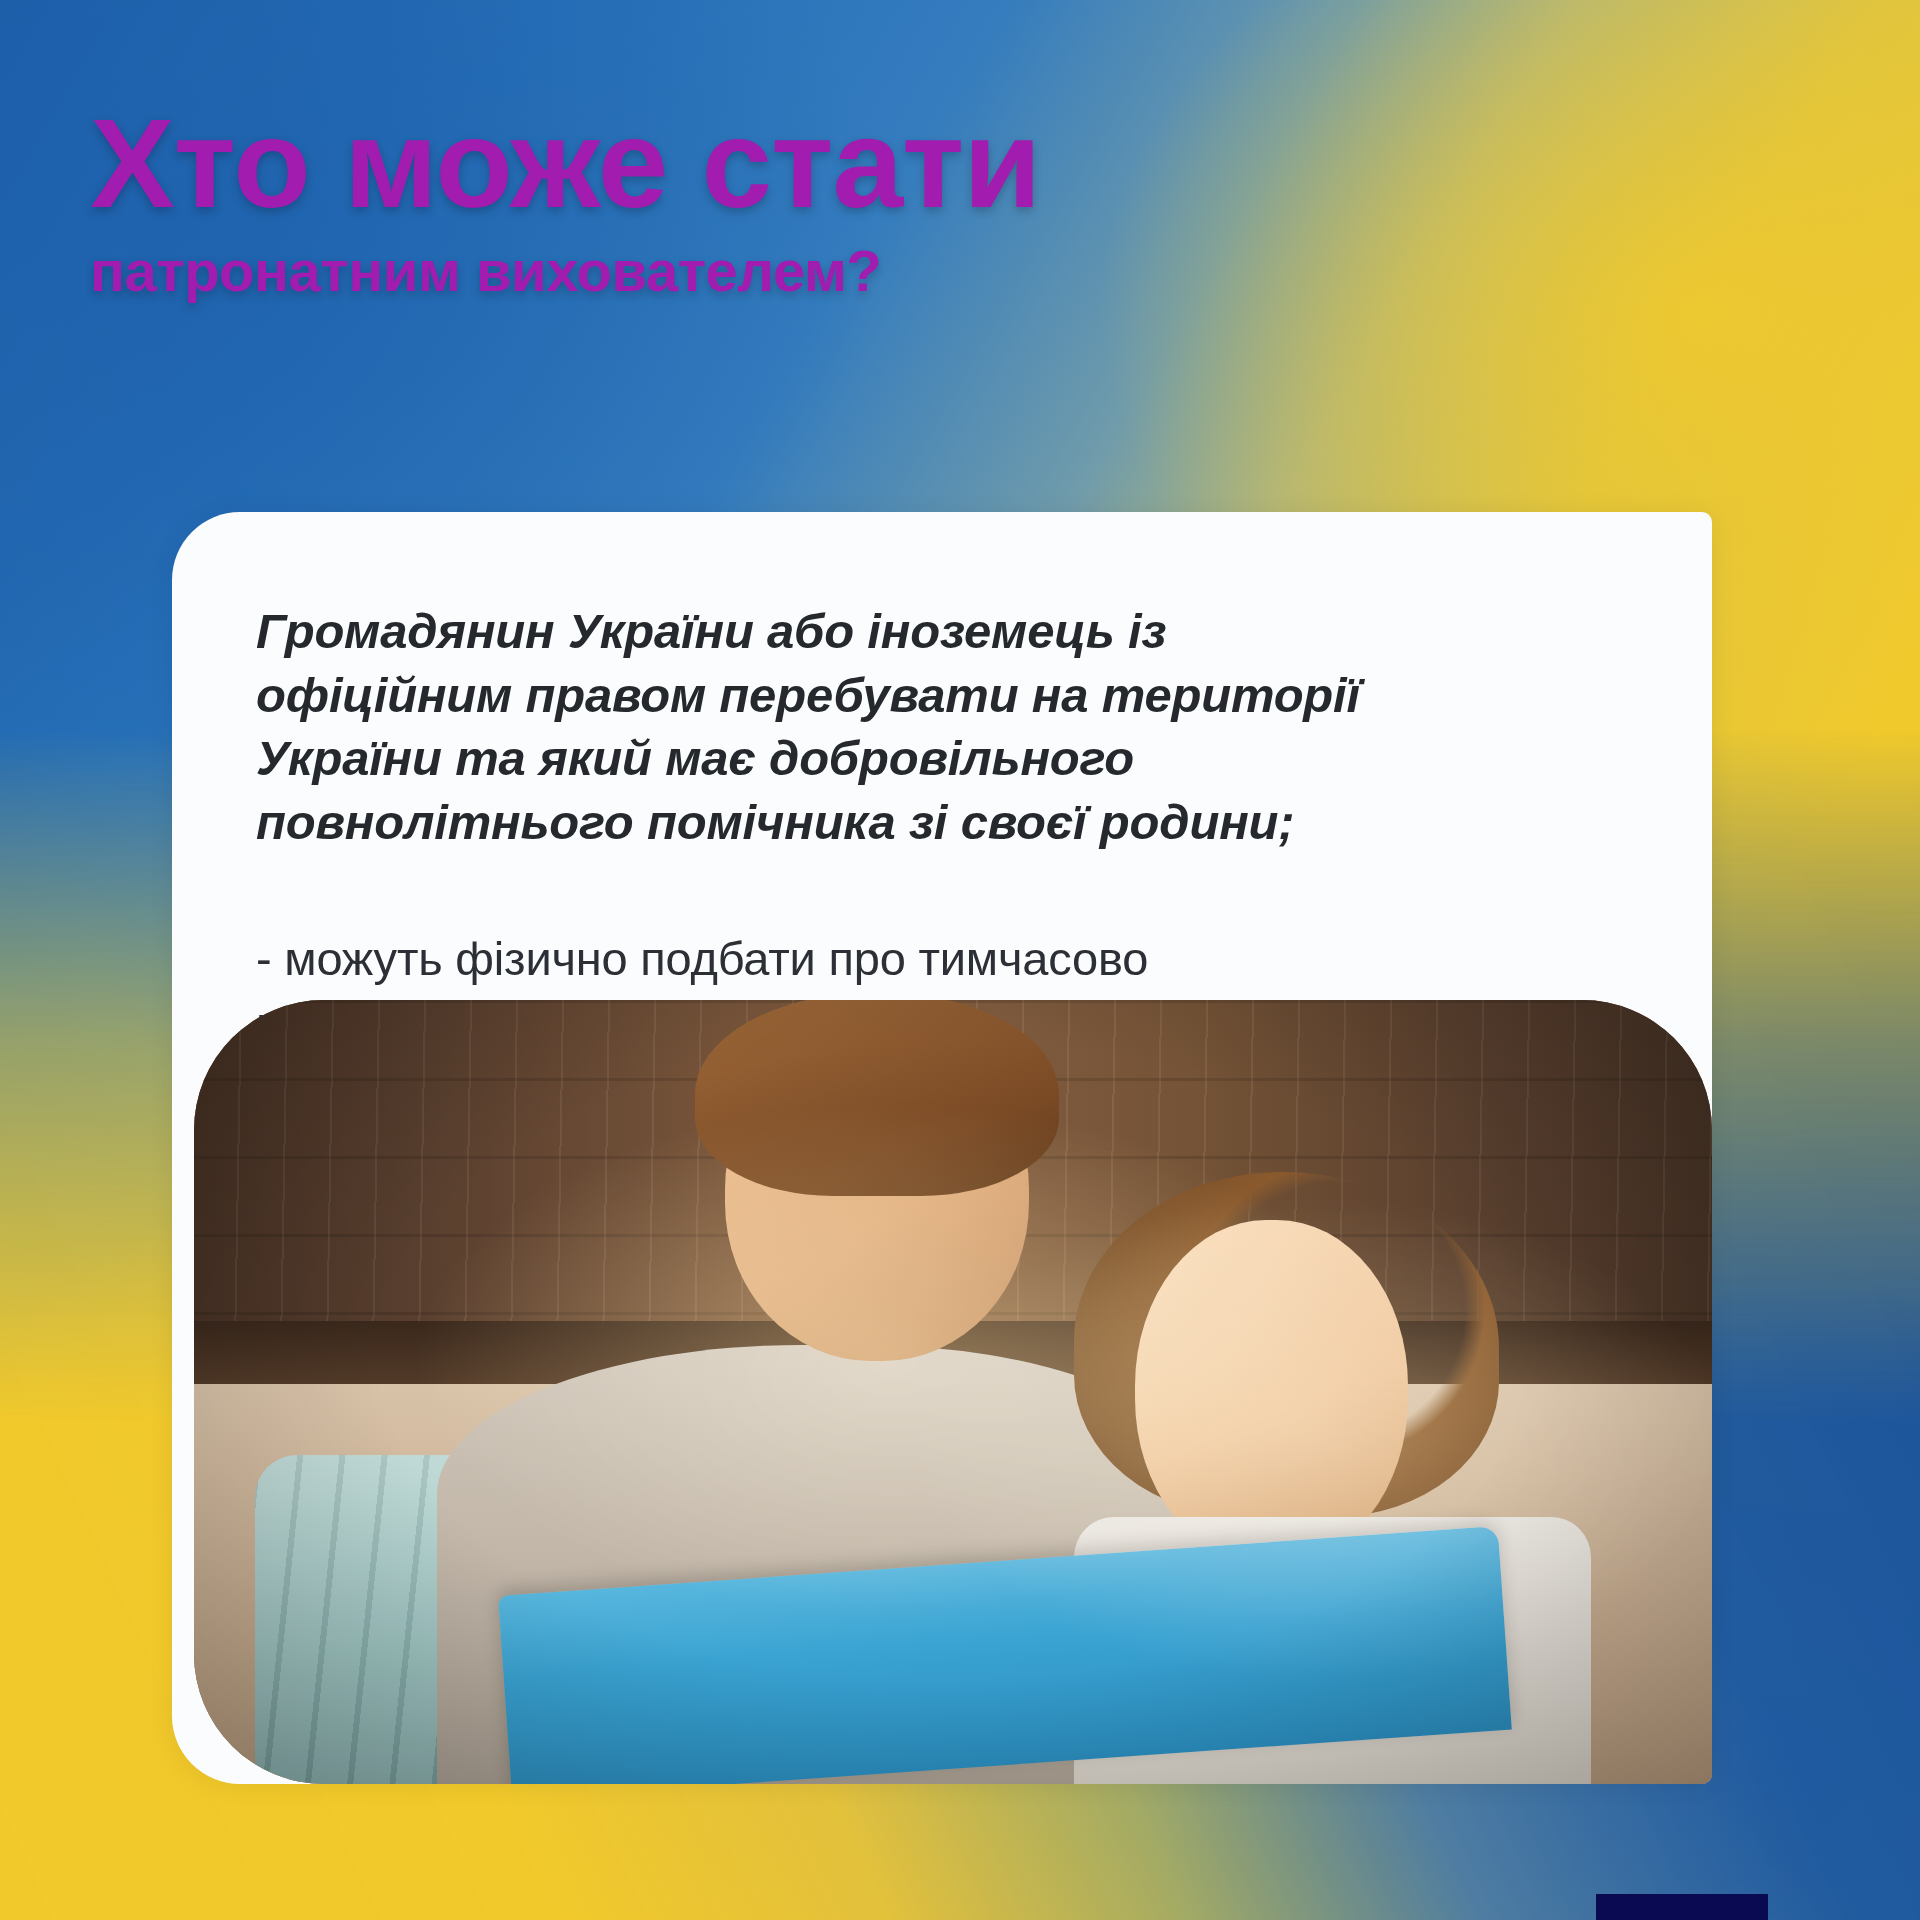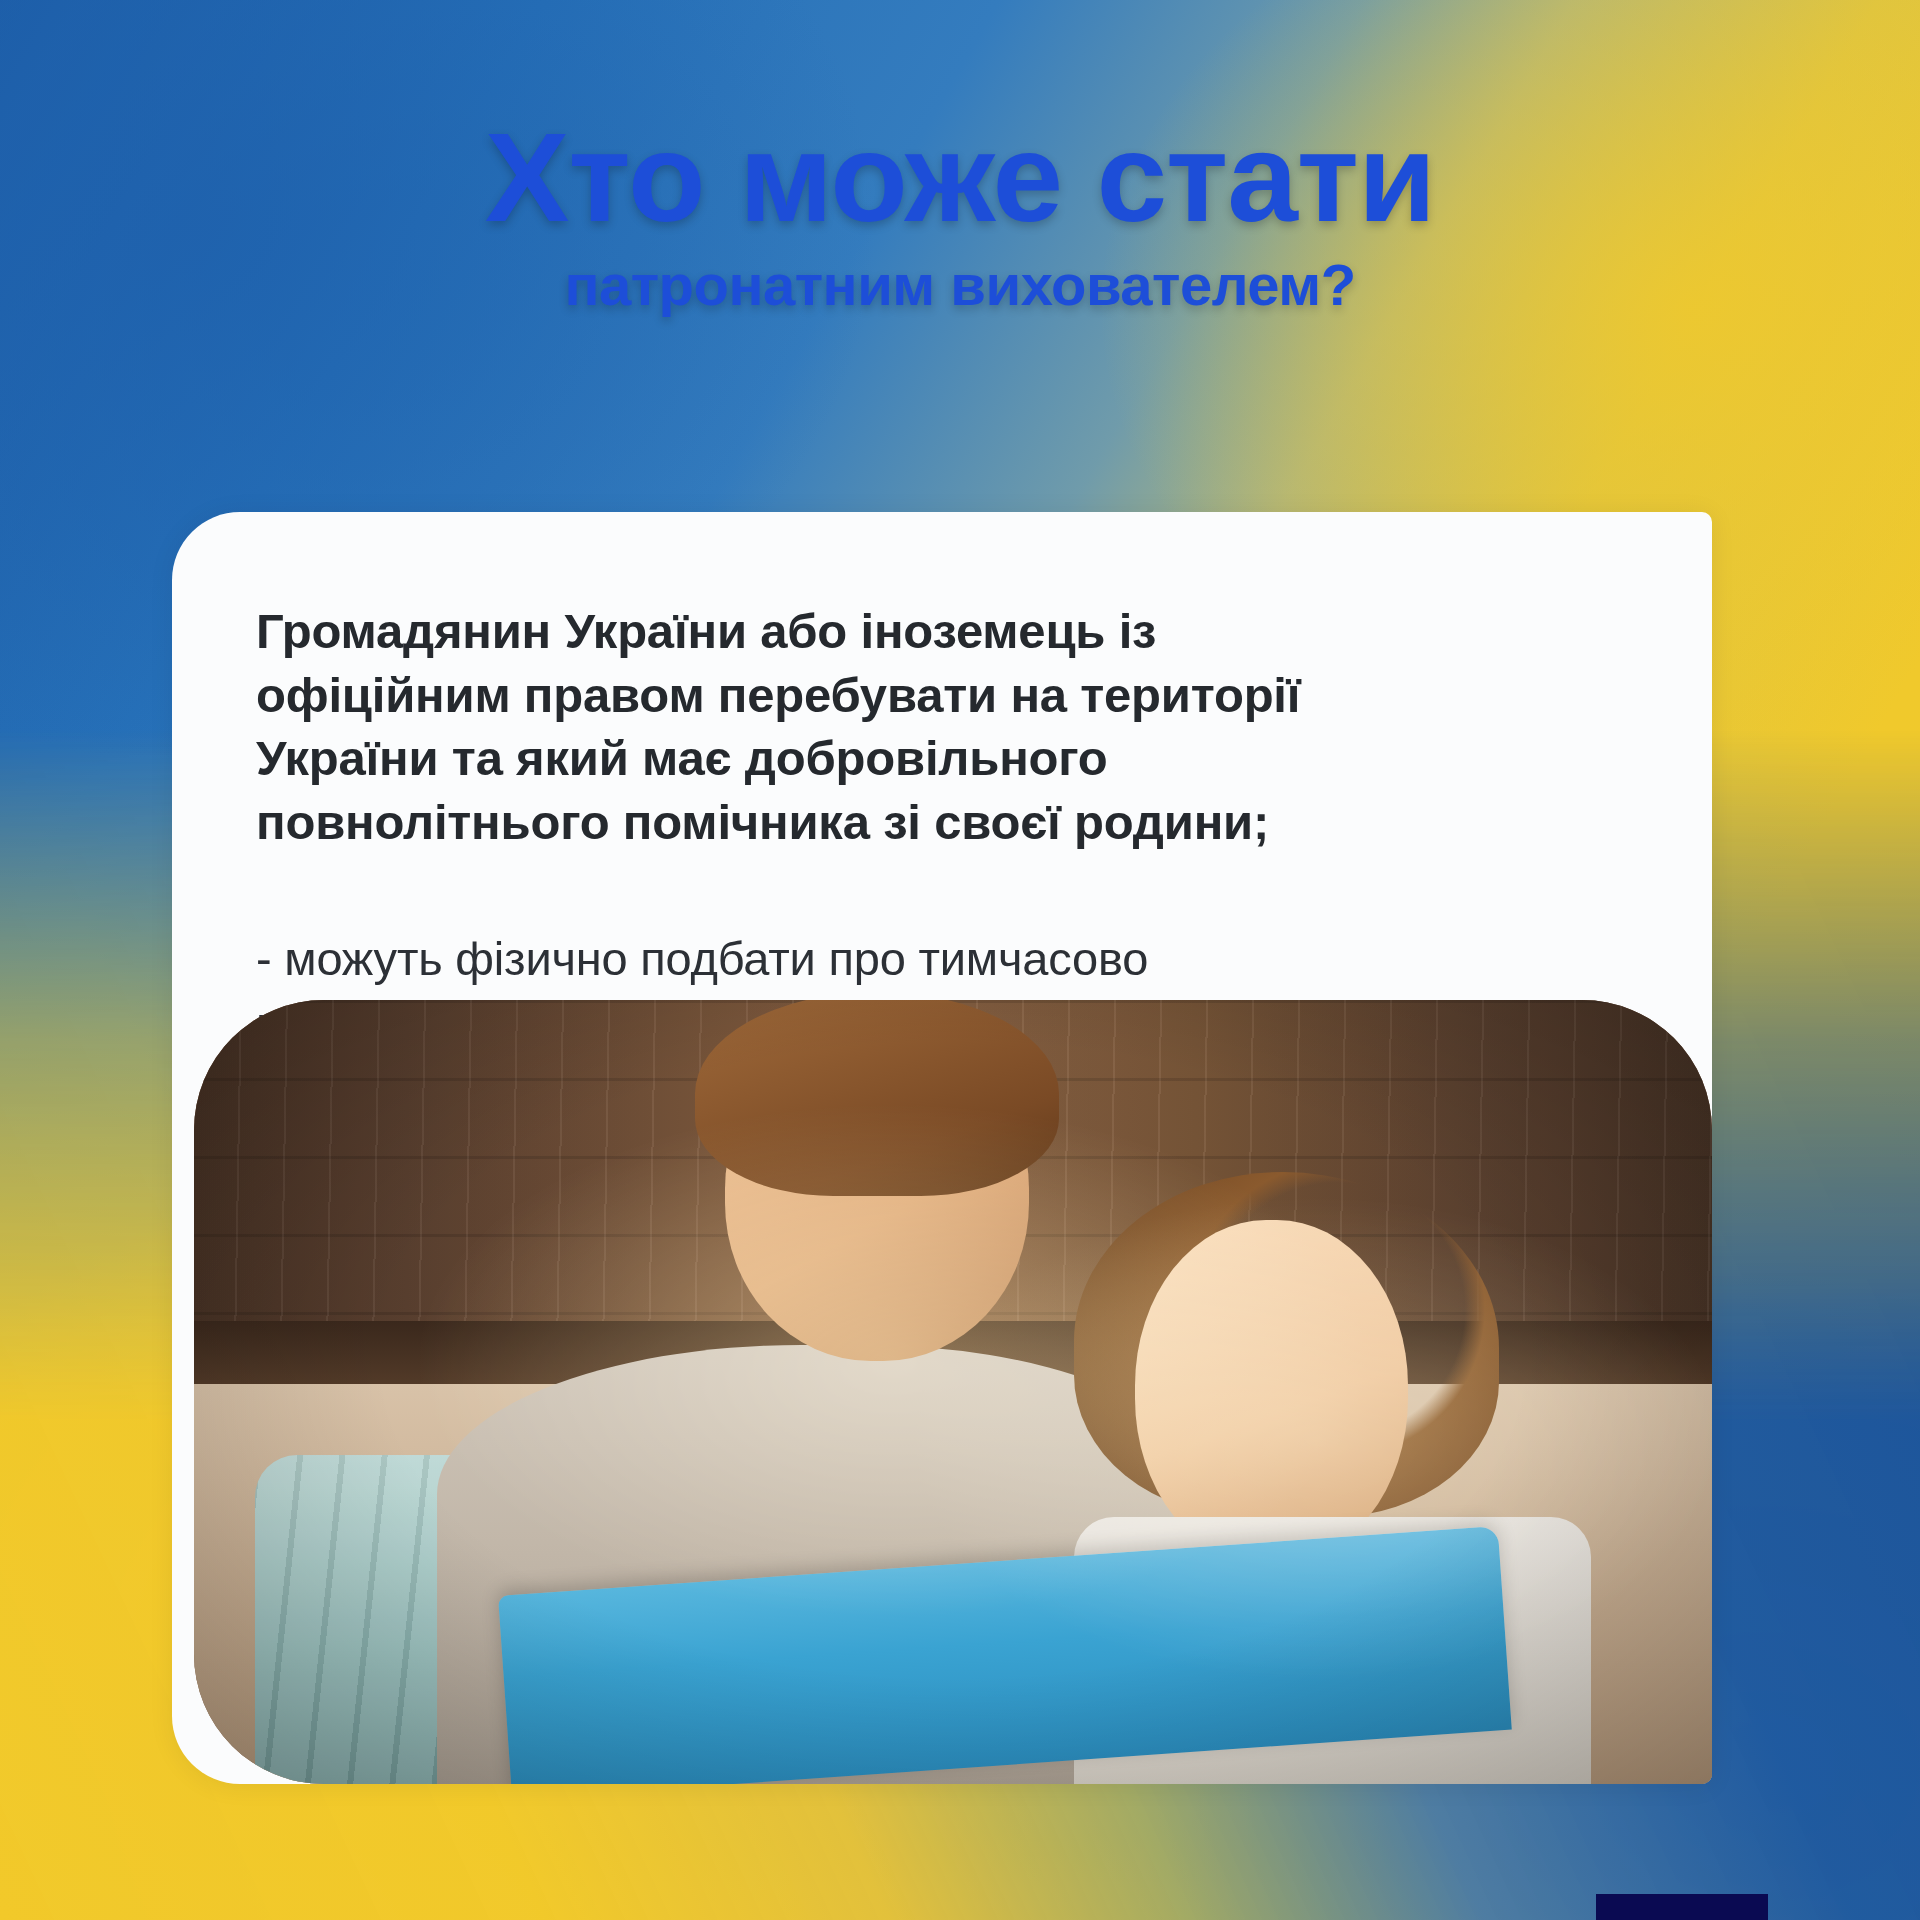--- a/index.html
+++ b/index.html
@@ -49,23 +49,22 @@
     background:
       radial-gradient(ellipse 900px 700px at 24% 86%, rgba(242,201,42,0.85), rgba(242,201,42,0) 70%),
       radial-gradient(ellipse 820px 620px at 88% 16%, rgba(240,201,44,0.80), rgba(240,201,44,0) 72%),
       radial-gradient(ellipse 980px 760px at 10% 12%, rgba(30,96,172,0.75), rgba(30,96,172,0) 70%),
       radial-gradient(ellipse 900px 700px at 92% 92%, rgba(25,82,155,0.85), rgba(25,82,155,0) 70%);
   }
 
   
   .headline{
     position:absolute;
-    left:0; right:0; top:114px;
-    text-align:center;
-    color:#1d4ed8;
+    left:0; right:0; top:100px;
+    color:#a21caf;
     z-index:5;
     padding:0 90px;
   }
   .headline .l1{
     display:block;
     font-size:127px;
     line-height:1.0;
     font-weight:bold;
     letter-spacing:-1px;
     text-shadow:0 4px 10px rgba(0,0,0,0.22);
@@ -96,21 +95,21 @@
     padding:88px 70px 0 84px;
   }
 
   .para-bold{
     font-size:49px;
     line-height:1.30;
     font-weight:bold;
     color:#25292e;
     letter-spacing:-0.2px;
   }
-  .para-bold .ln{ display:block; }
+  .para-bold .ln{ display:block;font-style:italic; }
 
   .para-light{
     margin-top:72px;
     font-size:47px;
     line-height:1.38;
     font-weight:normal;
     color:#2c3036;
     letter-spacing:-0.2px;
   }
   .para-light .ln{ display:block; }

